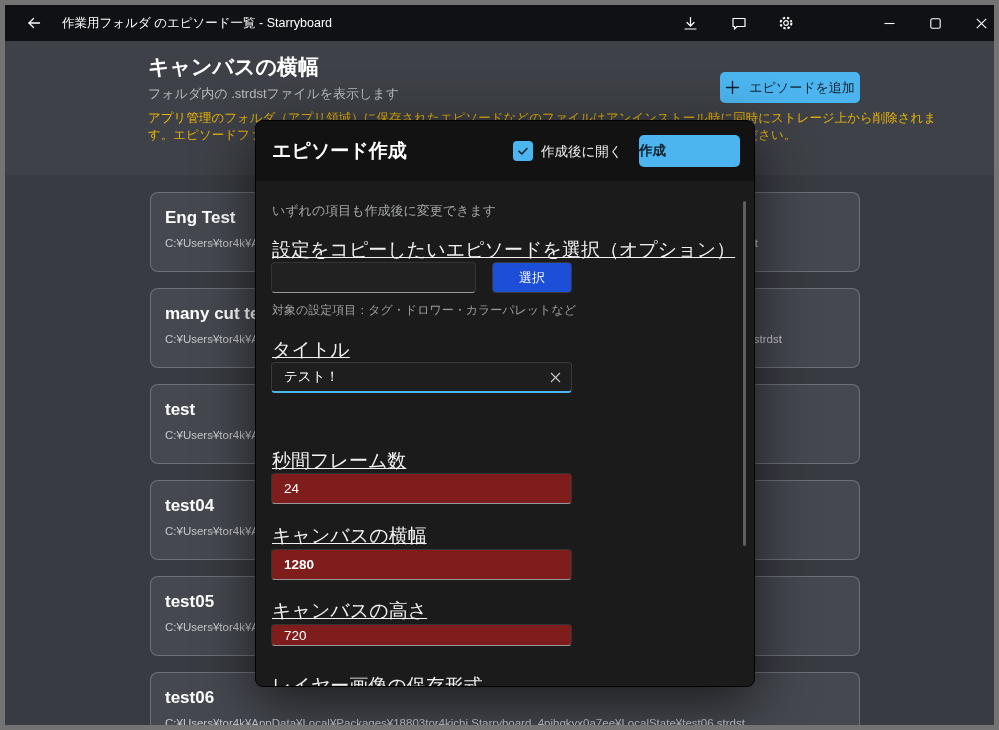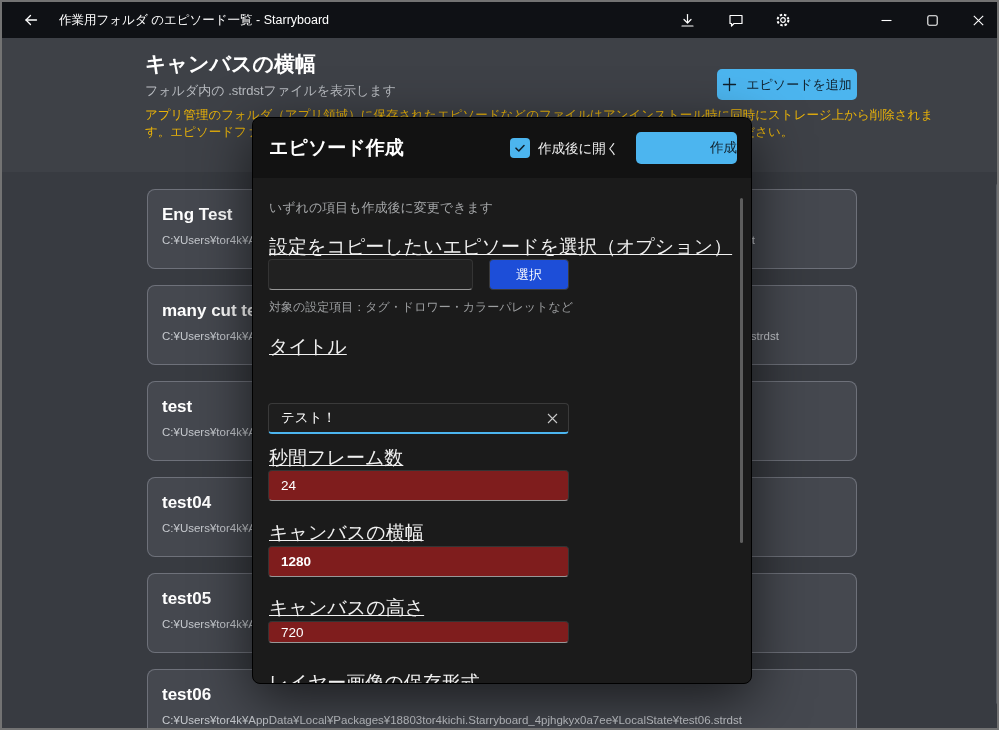--- a/index.html
+++ b/index.html
@@ -1,20 +1,20 @@
 <!DOCTYPE html>
 <html><head>
 <meta charset="utf-8">
 <style>
   * { margin:0; padding:0; box-sizing:border-box; }
   html,body { background:#000; }
   body { font-family:"Liberation Sans","DejaVu Sans",sans-serif; }
   #window {
     position:relative; width:999px; height:730px; overflow:hidden;
-    background:#383b41; border:2px solid #737373;
+    background:#383b41; border:5px solid #737373;
   }
 
   
   .titlebar { position:absolute; left:0; top:0; width:999px; height:36px; background:#0f1115; z-index:5; }
   .tb-back { position:absolute; left:12px; top:3px; width:34px; height:30px; display:flex; align-items:center; justify-content:center; border-radius:4px; color:#fff; }
   .tb-title { position:absolute; left:57px; top:0; height:36px; display:flex; align-items:center; color:#ffffff; font-size:12.5px; }
   .tb-icon-btn { position:absolute; top:0; width:44px; height:36px; display:flex; align-items:center; justify-content:center; }
   .tb-caption-btn { position:absolute; top:0; width:46px; height:36px; display:flex; align-items:center; justify-content:center; }
   svg { display:block; }
 
@@ -38,31 +38,31 @@
 
   
   .dialog { position:absolute; left:250px; top:115px; width:500px; height:567px; background:#1b1b1b;
             border-radius:8px; overflow:hidden; z-index:10; box-shadow:0 16px 56px rgba(0,0,0,0.62); border:1px solid #000;padding-left:42px; }
   .dialog-header { position:absolute; left:0; top:0; width:100%; height:60px; background:#121212; }
   .dialog-title { position:absolute; left:16px; top:17px; font-size:19px; font-weight:bold; color:#ffffff; }
   .checkbox { position:absolute; left:257px; top:20px; width:20px; height:20px; background:#4cb5ef; border-radius:4px;
               display:flex; align-items:center; justify-content:center; }
   .checkbox-label { position:absolute; left:285px; top:22px; font-size:13.5px; color:#f2f2f2; }
   .create-btn { position:absolute; left:383px; top:14px; width:101px; height:32px; background:#4cb5ef; border-radius:5px;
-                display:flex; align-items:center; justify-content:flex-end; color:#10202c; font-size:13.5px; }
+                display:flex; align-items:center; justify-content:flex-start; color:#10202c; font-size:13.5px;font-weight:bold; }
   .dlg-note { position:absolute; left:16px; top:81px; font-size:13px; color:#a4a6a8; }
   .dlg-label { position:absolute; left:16px; font-size:19px; color:#f1f1f1;text-decoration:underline; }
   .dlg-hint { position:absolute; left:16px; top:181px; font-size:12px; color:#9c9ea0; }
   .txt-input { position:absolute; background:#7f1d1d; border:1px solid #343434; border-bottom:1px solid #989898;
                border-radius:4px; color:#ffffff; font-size:13.5px; display:flex; align-items:center; padding:0 12px; }
   .copy-input { left:15px; top:141px; width:205px; height:31px; background:#212121; }
   .select-btn { position:absolute; left:236px; top:141px; width:80px; height:31px; background:#1d4ed8; border:1px solid #3a3a3a;
                 border-radius:4px; color:#ffffff; font-size:13px; display:flex; align-items:center; justify-content:center; }
   .title-input { left:15px; top:241px; width:301px; height:31px; background:#1e1e1e; border:1px solid #3a3a3a;
-                 border-bottom:2px solid #4cb5ef;margin-top:44px; }
+                 border-bottom:2px solid #4cb5ef; }
   .title-input .clear { position:absolute; right:10px; top:0; height:100%; display:flex; align-items:center; }
   .num-input-1 { left:15px; top:352px; width:301px; height:31px; }
   .num-input-2 { left:15px; top:428px; width:301px; height:31px;font-weight:bold; }
   .num-input-3 { left:15px; top:503px; width:301px; height:22px; }
   .dlg-scrollbar { position:absolute; left:487px; top:80px; width:3px; height:345px; background:#5e5e5e; border-radius:2px; }
 </style>
 </head>
 <body>
 
 <div id="window">

